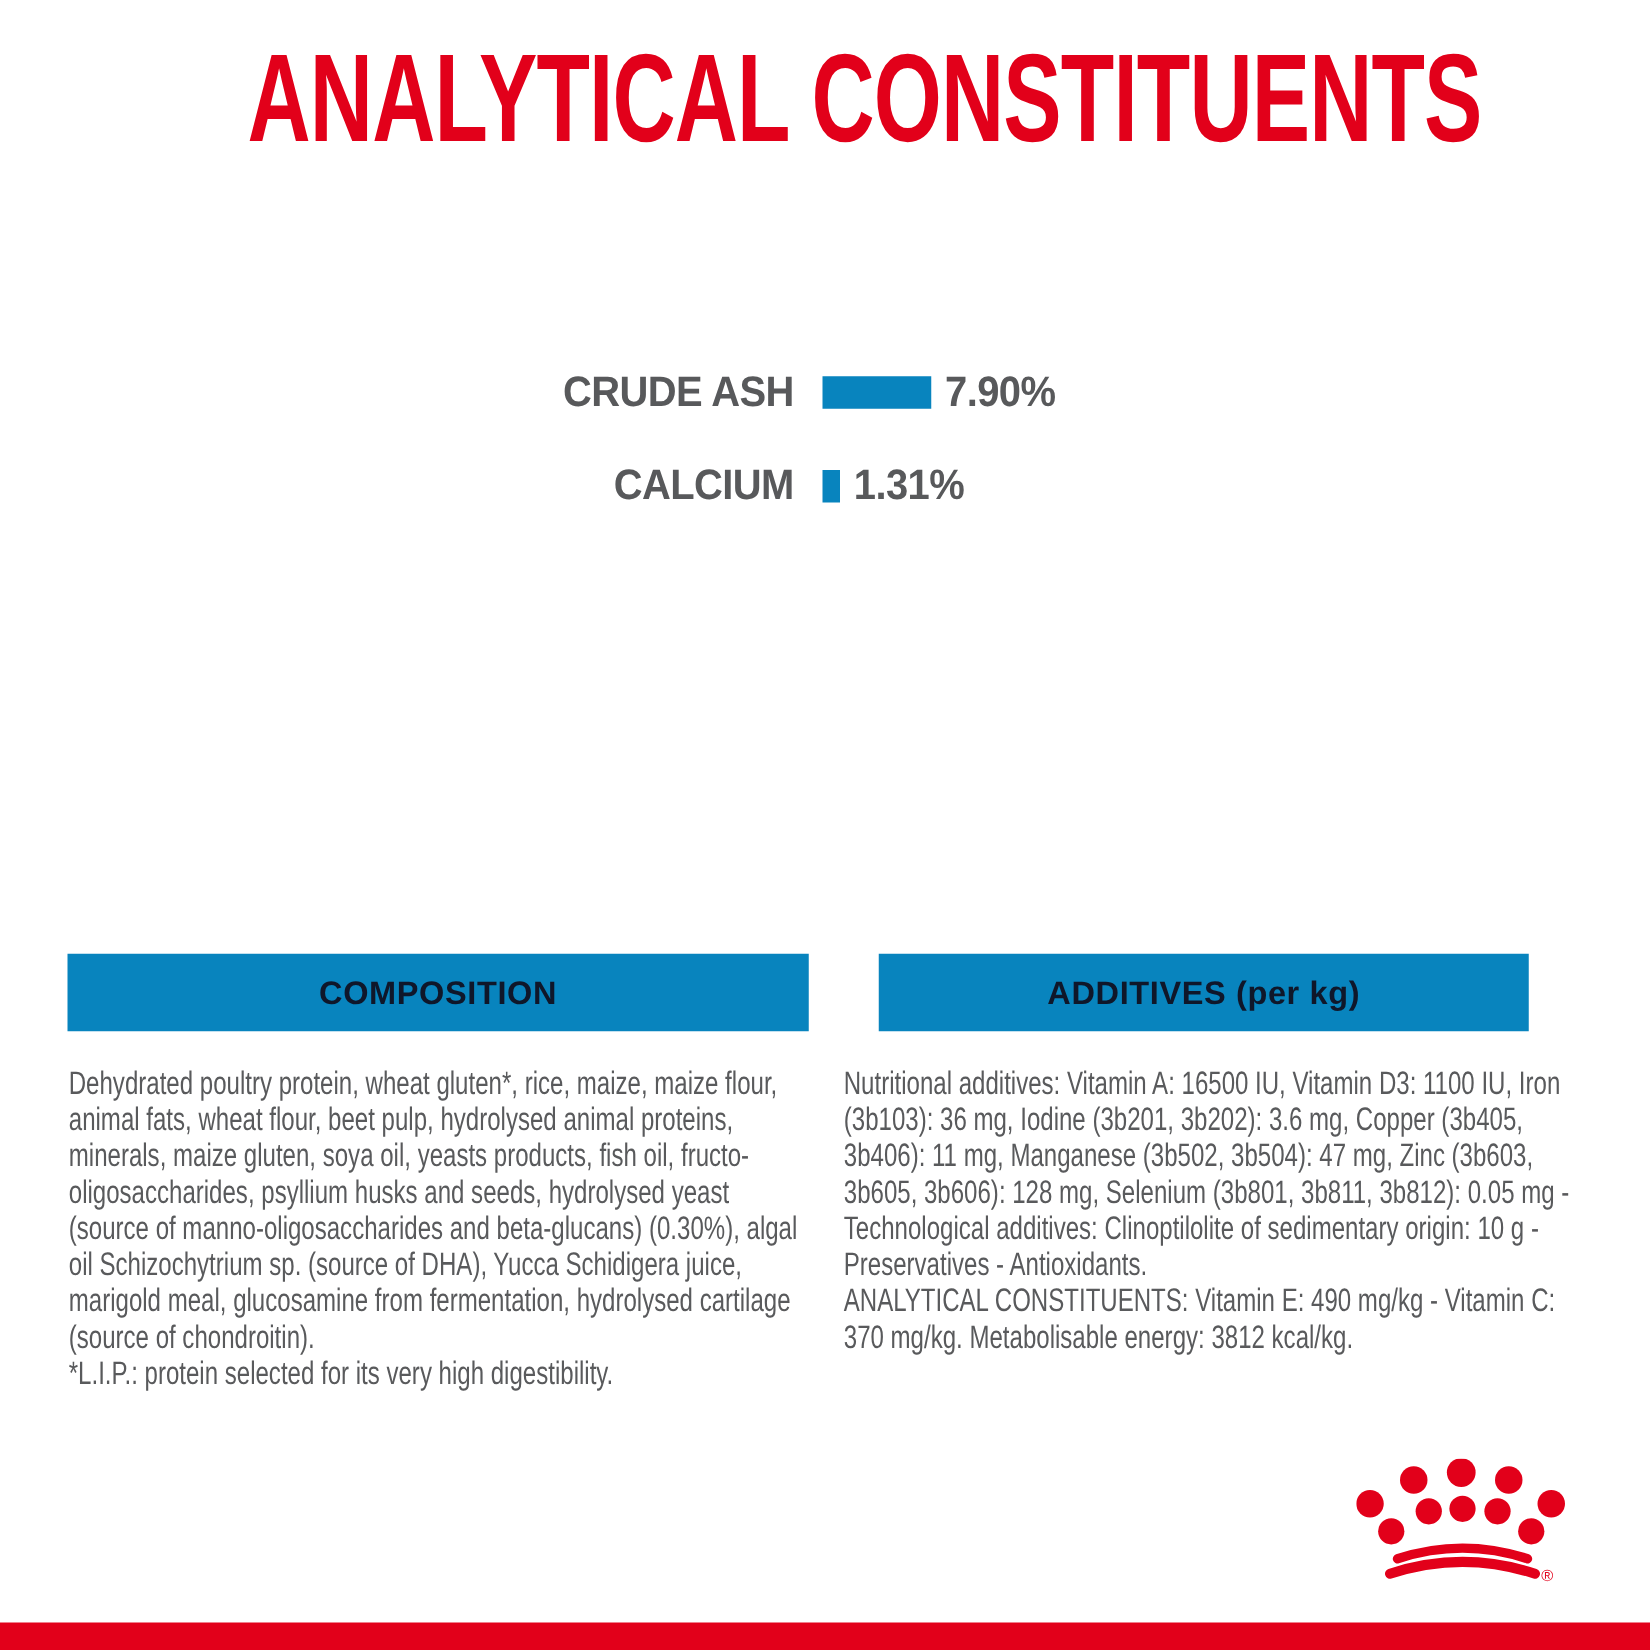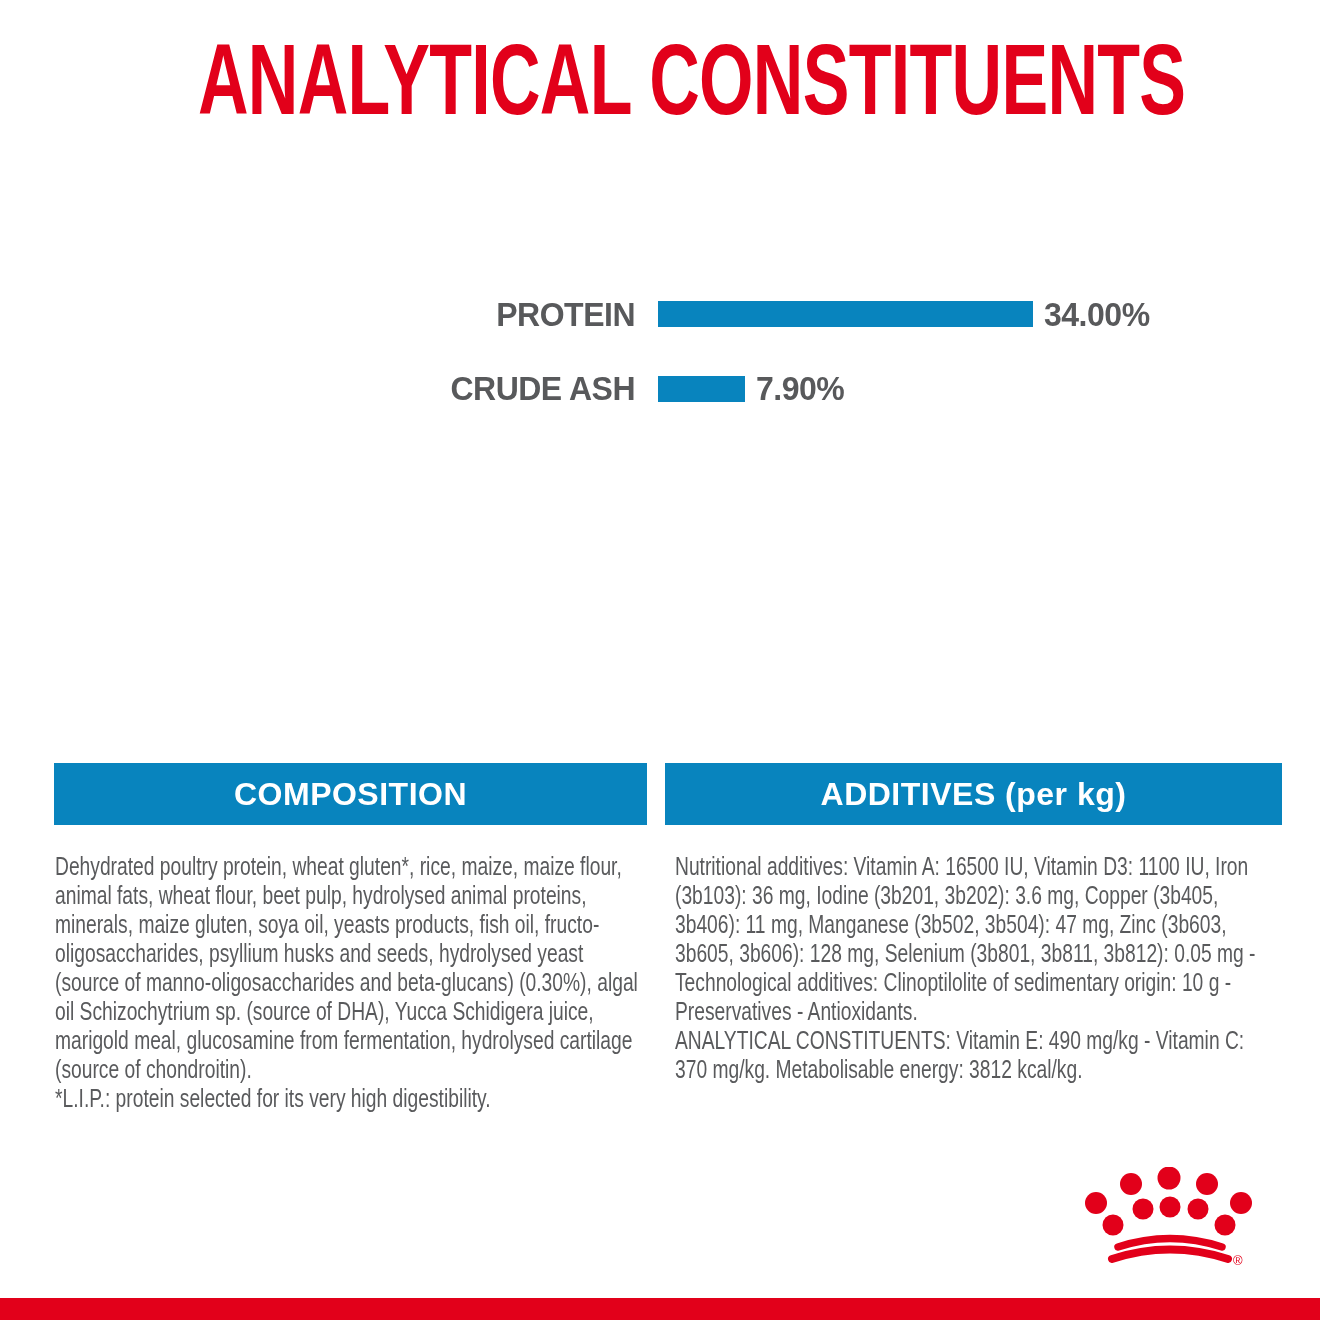--- a/index.html
+++ b/index.html
@@ -30,26 +30,26 @@
     height:26px; margin-left:23px; flex:none;
   }
   .bar-value {
     margin-left:11px; font-size:34px; font-weight:bold; color:#58595b;
     white-space:nowrap; transform:scaleX(0.94); transform-origin:0 50%;
     letter-spacing:-0.5px;
   }
   
   .band {
     position:absolute; top:763px; height:62px; background:#0884be;
-    color:#ffffff; text-align:center; line-height:62px;
-    font-size:32px; font-weight:bold; letter-spacing:0.5px;
+    color:#0f172a; text-align:center; line-height:62px;
+    font-size:26px; font-weight:bold; letter-spacing:0.5px;
     white-space:nowrap;
   }
   .band-left  { left:54px;  width:593px; }
-  .band-right { left:665px; width:617px; }
+  .band-right { left:703px; width:520px; }
   
   .body-col {
     position:absolute; top:852px; width:790px;
     font-size:26px; line-height:29px; color:#595a5c;
     transform:scaleX(0.74); transform-origin:0 0;
   }
   .body-col-left  { left:55px; }
   .body-col-right { left:675px; }
   .body-col p { margin:0; }
   
@@ -60,35 +60,35 @@
   }
 </style>
 </head>
 <body>
 
 <div class="page">
 
   <div class="main-title">ANALYTICAL CONSTITUENTS</div>
 
   <div class="bar-chart">
-    <div class="bar-row">
-      <div class="bar-label">PROTEIN</div>
-      <div class="bar" style="width: 375.02px; background: rgb(8, 132, 190);"></div>
-      <div class="bar-value">34.00%</div>
-    </div>
 
 
     <div class="bar-row">
       <div class="bar-label">CRUDE ASH</div>
       <div class="bar" style="width: 87.137px; background: rgb(8, 132, 190);"></div>
       <div class="bar-value">7.90%</div>
     </div>
 
 
 
+    <div class="bar-row">
+      <div class="bar-label">CALCIUM</div>
+      <div class="bar" style="width: 14.4493px; background: rgb(8, 132, 190);"></div>
+      <div class="bar-value">1.31%</div>
+    </div>
   </div>
 
   <div class="band band-left">COMPOSITION</div>
   <div class="band band-right">ADDITIVES (per kg)</div>
 
   <div class="body-col body-col-left">
     <p>Dehydrated poultry protein, wheat gluten*, rice, maize, maize flour, animal fats, wheat flour, beet pulp, hydrolysed animal proteins, minerals, maize gluten, soya oil, yeasts products, fish oil, fructo-oligosaccharides, psyllium husks and seeds, hydrolysed yeast (source of manno-oligosaccharides and beta-glucans) (0.30%), algal oil Schizochytrium sp. (source of DHA), Yucca Schidigera juice, marigold meal, glucosamine from fermentation, hydrolysed cartilage (source of chondroitin).</p>
     <p>*L.I.P.: protein selected for its very high digestibility.</p>
   </div>
 

